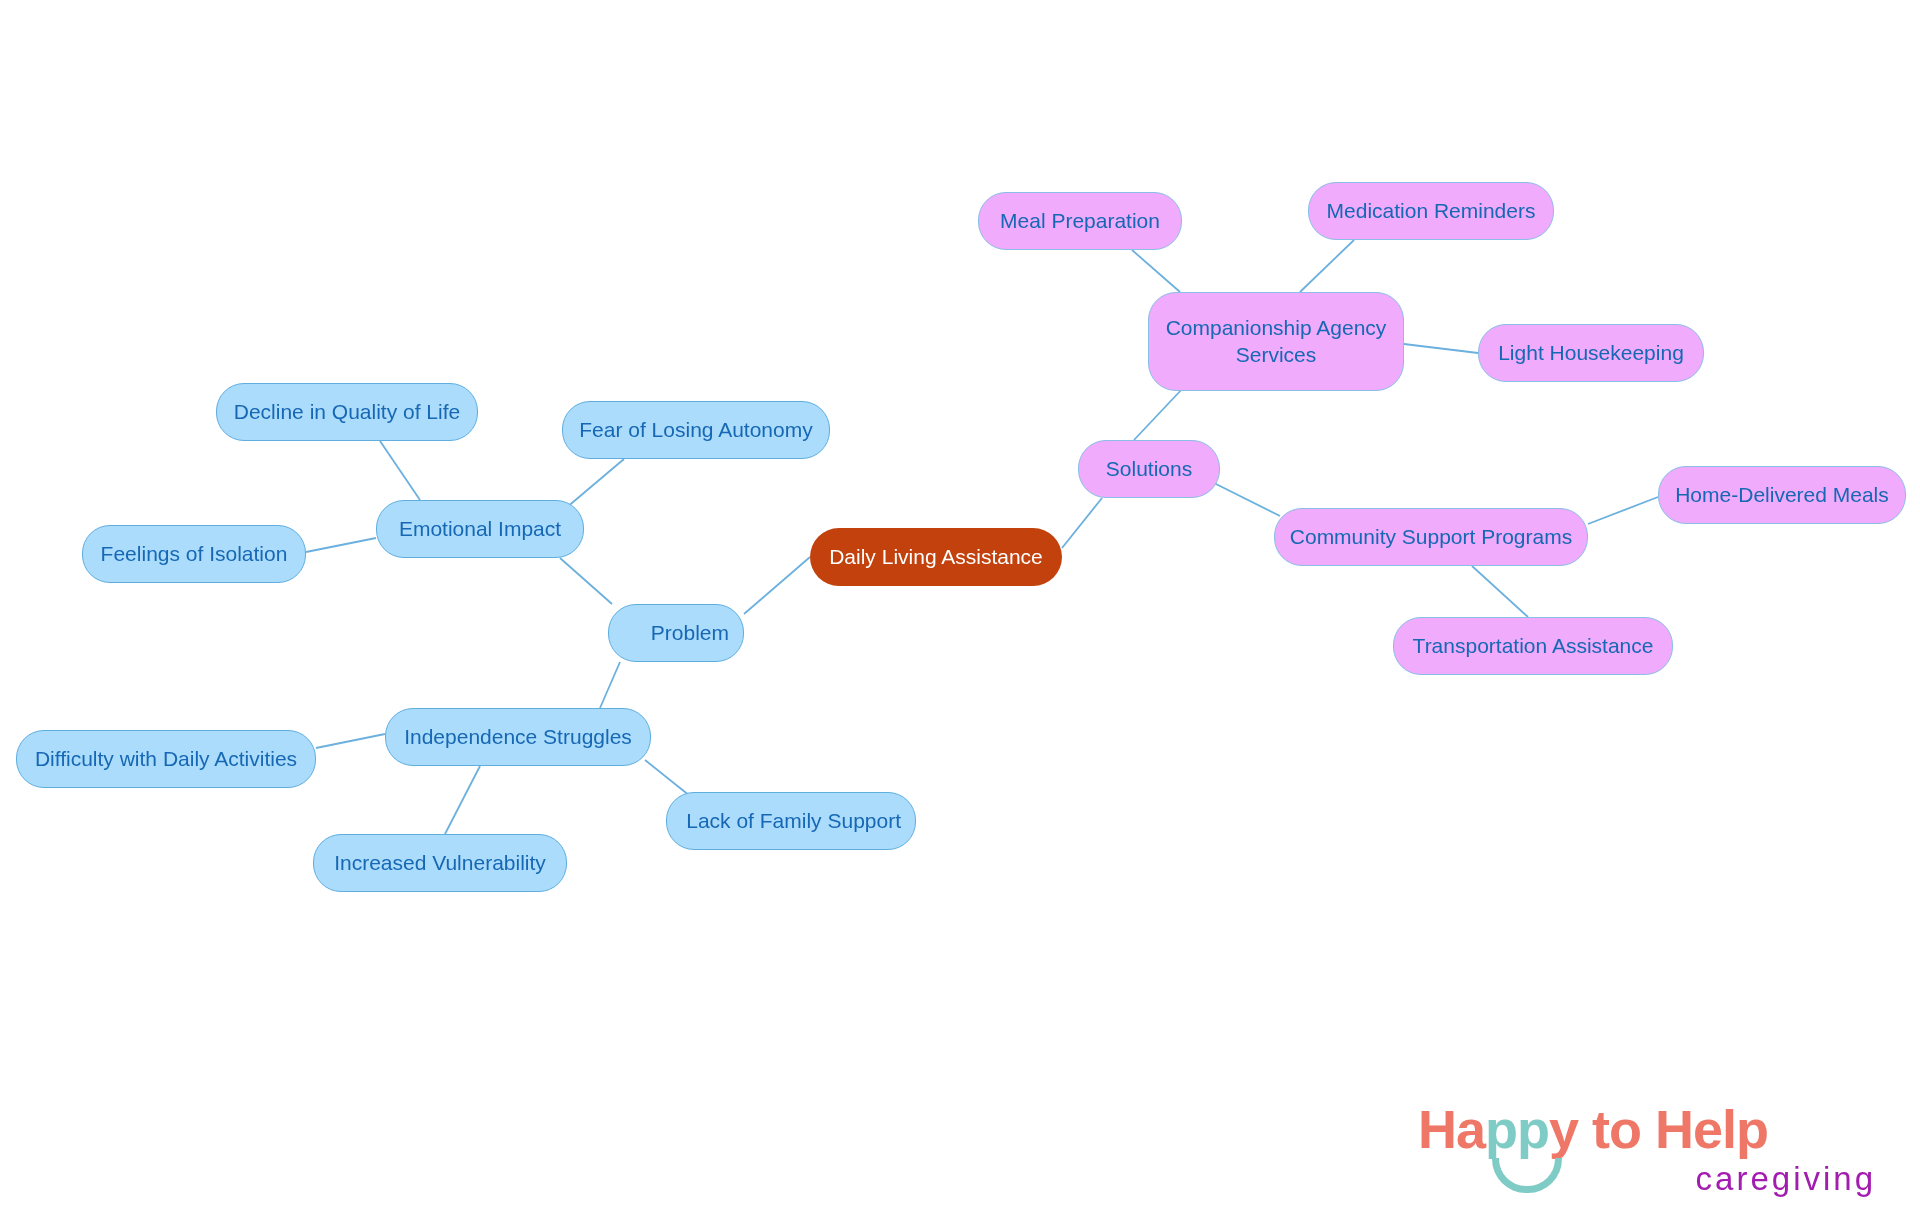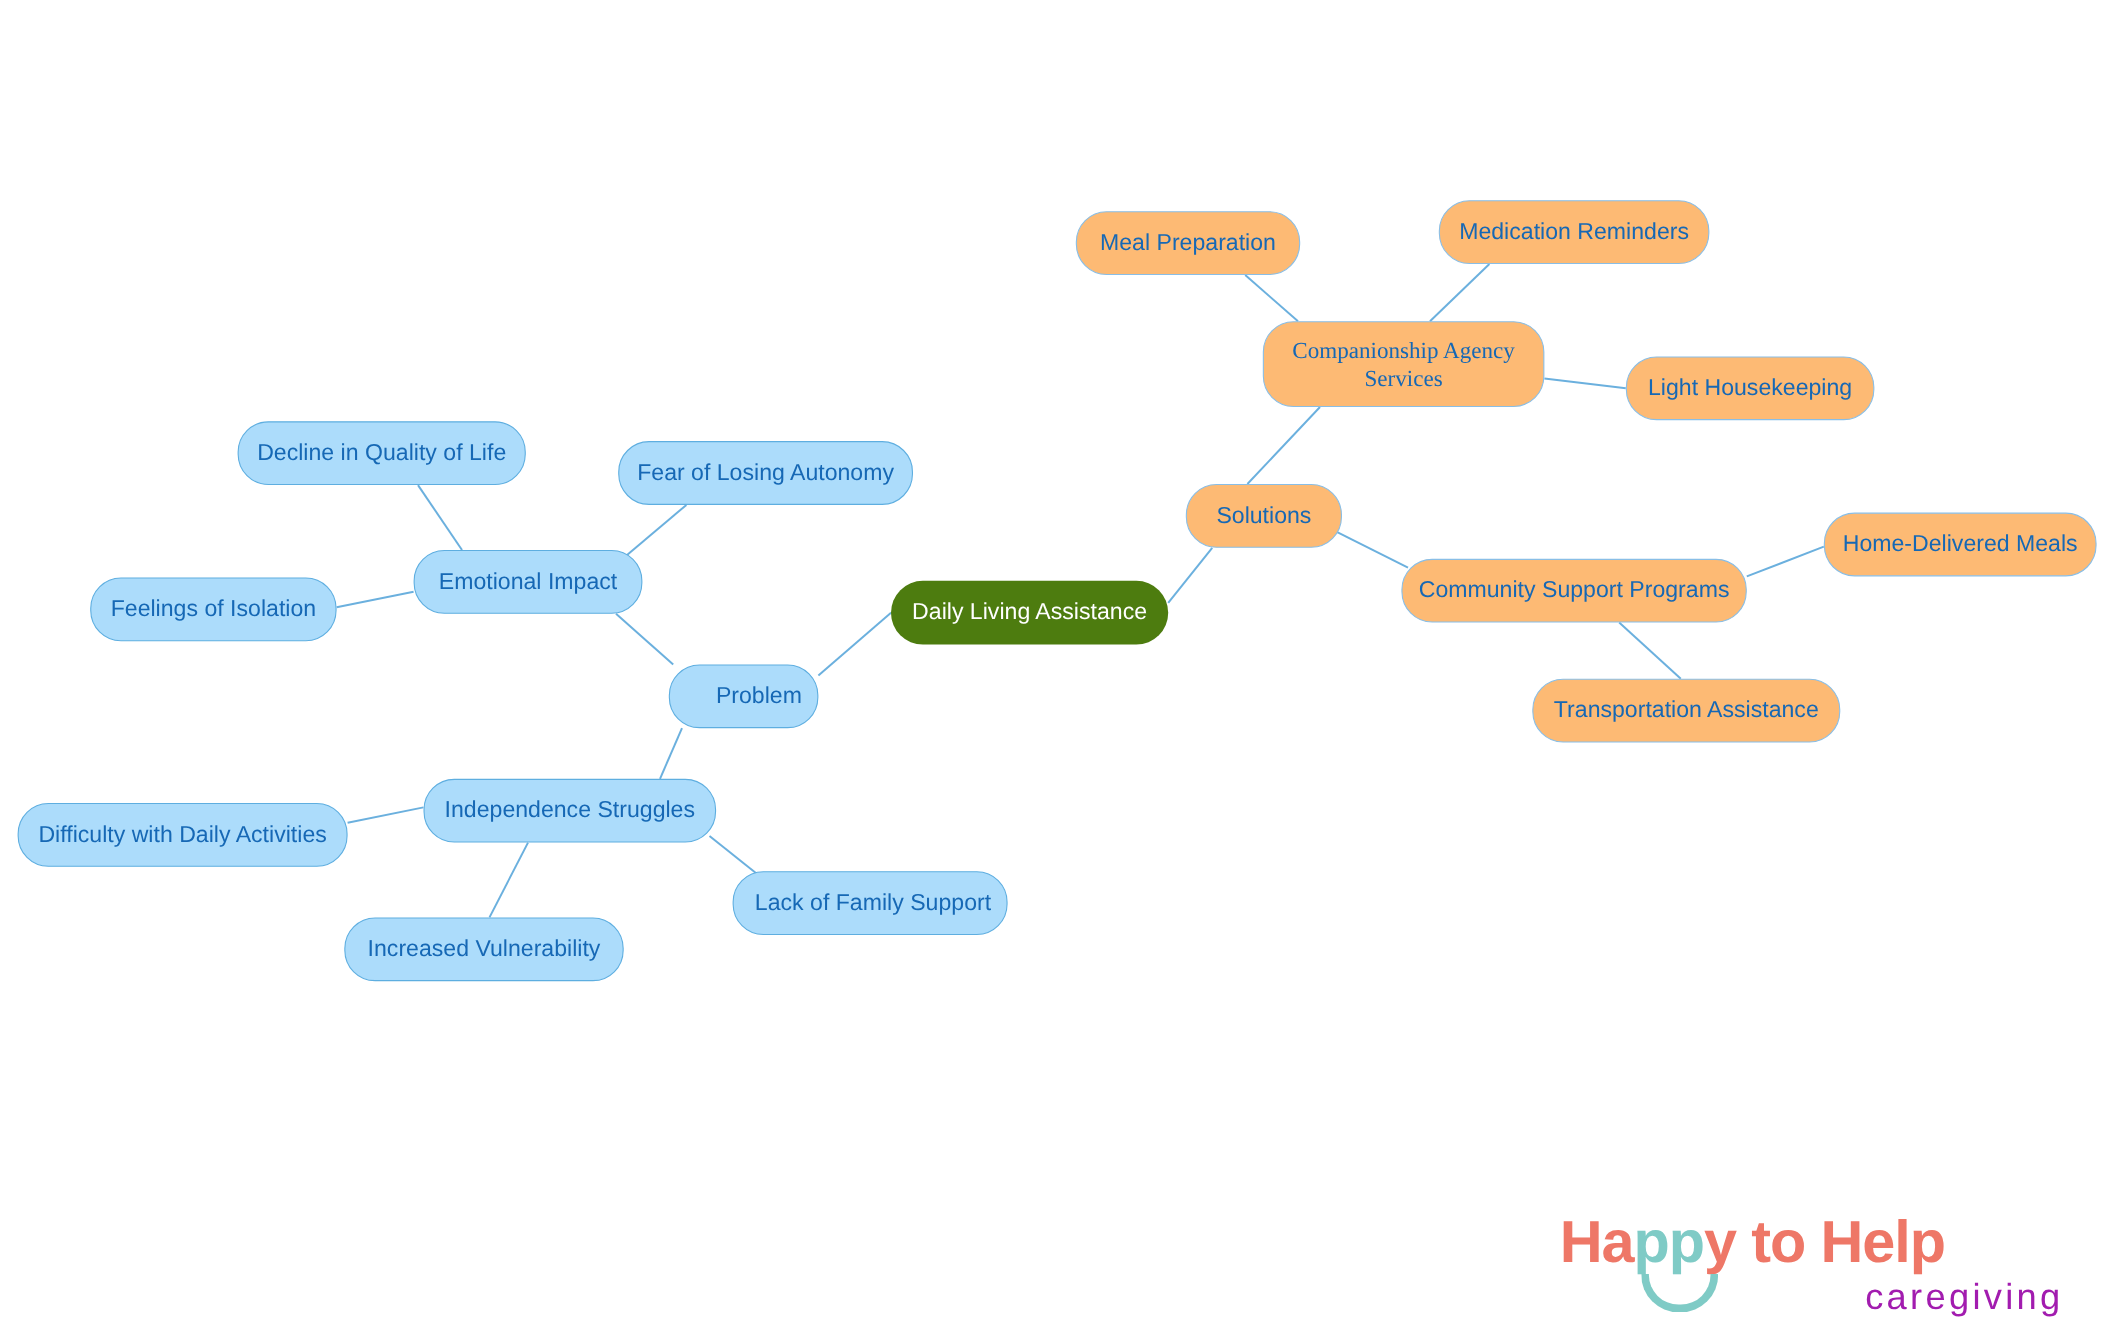--- a/index.html
+++ b/index.html
@@ -37,27 +37,27 @@
     white-space: pre-line;
     padding: 4px 14px;
   }
   .node.left {
     background: #ACDCFB;
     border: 1.6px solid #5EAEE0;
     color: #1668B5;
     font-size: 21px;
   }
   .node.right {
-    background: #fdba74;
+    background: #f0abfc;
     border: 1.6px solid #89BEE6;
     color: #1668B5;
     font-size: 21px;
   }
   .node.root {
-    background: #4d7c0f;
+    background: #c2410c;
     border: none;
     color: #FFFFFF;
     font-size: 21px;
     border-radius: 30px;
   }
   #logo {
     position: absolute;
     left: 1418px;
     top: 1098px;
     width: 460px;
@@ -124,21 +124,21 @@
       <div class="node left" style="left: 608px; top: 604px; width: 136px; height: 58px; justify-content: flex-end;"><span>Problem</span></div>
       <div class="node left" style="left: 376px; top: 500px; width: 208px; height: 58px;"><span>Emotional Impact</span></div>
       <div class="node left" style="left: 216px; top: 383px; width: 262px; height: 58px; text-align: right;"><span>Decline in Quality of Life</span></div>
       <div class="node left" style="left: 562px; top: 401px; width: 268px; height: 58px;"><span>Fear of Losing Autonomy</span></div>
       <div class="node left" style="left: 82px; top: 525px; width: 224px; height: 58px;"><span>Feelings of Isolation</span></div>
       <div class="node left" style="left: 385px; top: 708px; width: 266px; height: 58px;"><span>Independence Struggles</span></div>
       <div class="node left" style="left: 16px; top: 730px; width: 300px; height: 58px;"><span>Difficulty with Daily Activities</span></div>
       <div class="node left" style="left: 313px; top: 834px; width: 254px; height: 58px;"><span>Increased Vulnerability</span></div>
       <div class="node left" style="left: 666px; top: 792px; width: 250px; height: 58px; justify-content: flex-end;"><span>Lack of Family Support</span></div>
       <div class="node right" style="left: 1078px; top: 440px; width: 142px; height: 58px;"><span>Solutions</span></div>
-      <div class="node right" style="left: 1148px; top: 292px; width: 256px; height: 78px; font-family: Liberation Serif, serif;"><span>Companionship Agency
+      <div class="node right" style="left: 1148px; top: 292px; width: 256px; height: 99px;"><span>Companionship Agency
 Services</span></div>
       <div class="node right" style="left: 1274px; top: 508px; width: 314px; height: 58px;"><span>Community Support Programs</span></div>
       <div class="node right" style="left: 978px; top: 192px; width: 204px; height: 58px;"><span>Meal Preparation</span></div>
       <div class="node right" style="left: 1308px; top: 182px; width: 246px; height: 58px;"><span>Medication Reminders</span></div>
       <div class="node right" style="left: 1478px; top: 324px; width: 226px; height: 58px;"><span>Light Housekeeping</span></div>
       <div class="node right" style="left: 1658px; top: 466px; width: 248px; height: 58px;"><span>Home-Delivered Meals</span></div>
       <div class="node right" style="left: 1393px; top: 617px; width: 280px; height: 58px;"><span>Transportation Assistance</span></div>
     </div>
 
   <div id="logo">

